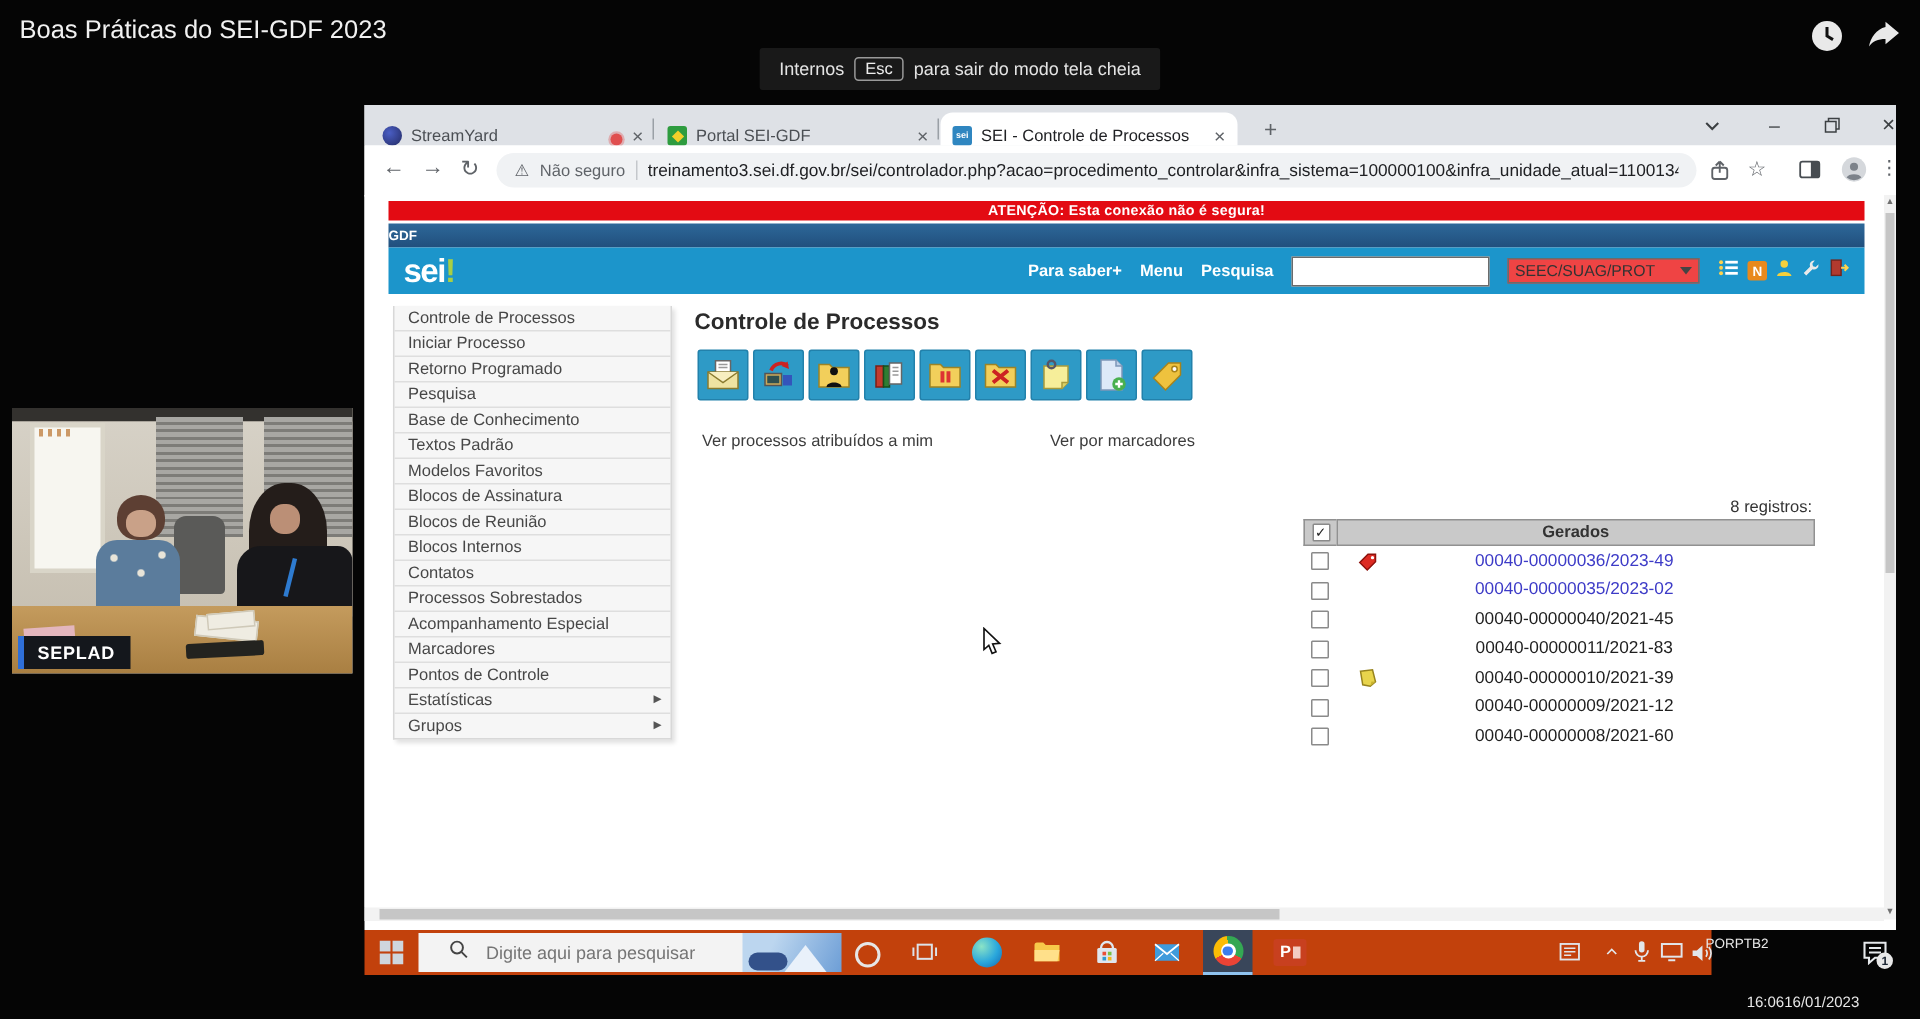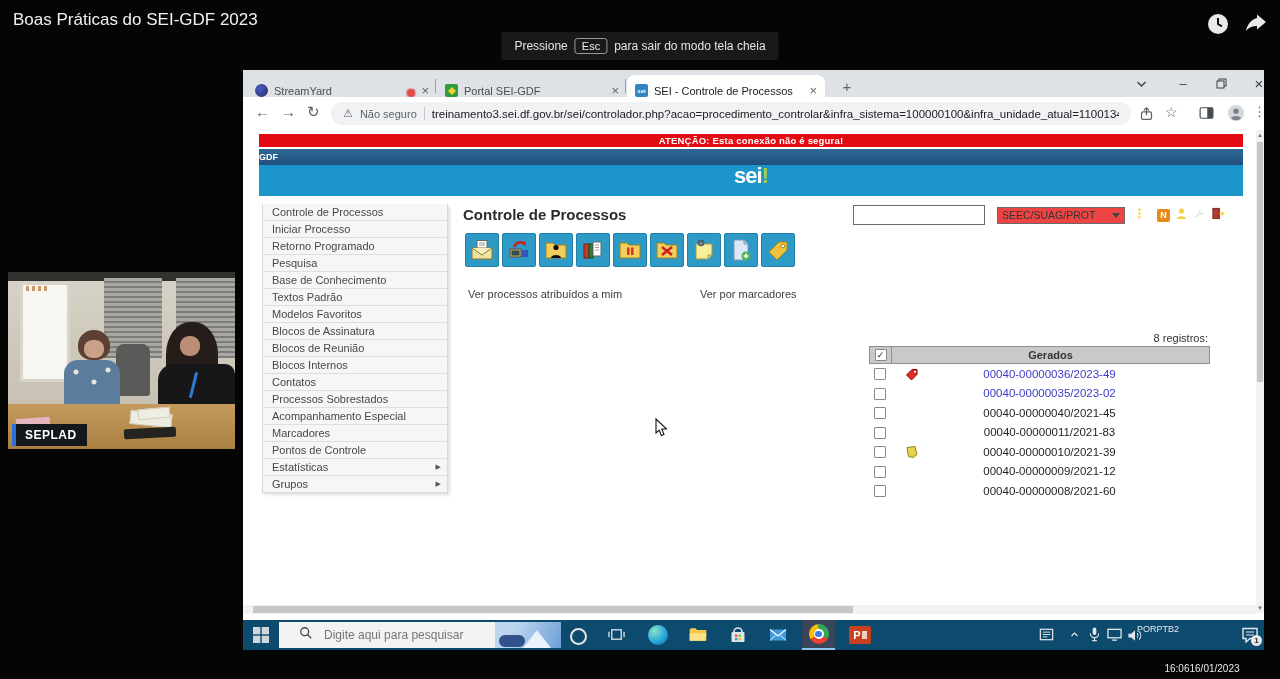--- a/index.html
+++ b/index.html
@@ -72,21 +72,21 @@
   .sarrow{position:absolute;font-size:6px;color:#707070;left:1px;}
   .hscroll{position:absolute;left:0;top:535px;width:1013px;height:9px;background:#f2f2f2;}
   .hthumb{position:absolute;left:10px;top:1px;width:600px;height:7px;background:#c6c6c6;}
 
   
   .banner{left:16px;top:4px;width:984px;height:13px;background:#e30b13;color:#fff;font-size:9.5px;font-weight:bold;
           display:flex;align-items:center;justify-content:center;letter-spacing:.2px;}
   .gdfbar{left:16px;top:19px;width:984px;height:16px;background:linear-gradient(#2d6899,#214f7d);color:#fff;
           font-size:9px;font-weight:bold;display:flex;align-items:center;box-sizing:border-box;}
   .seihead{left:16px;top:35px;width:984px;height:31px;background:#1c95cb;display:flex;align-items:center;
-           padding:0 18px;box-sizing:border-box;gap:18px;flex-direction:column;}
+           padding:0 10px;box-sizing:border-box;gap:18px;}
   .seilogo{font-size:22px;font-weight:bold;color:#fff;letter-spacing:-1px;line-height:1;}
   .seilogo .acc{color:#a8cf45;}
   .seinav{margin-left:auto;display:flex;align-items:center;gap:12px;}
   .seinav a{color:#fff;font-size:11px;font-weight:bold;text-decoration:none;white-space:nowrap;}
   .seisearch{width:126px;height:16px;border:1px solid #6b6b6b;background:#fff;}
   .seiselect{width:128px;height:17px;background:#ef4444;border:1px solid #6b6b6b;display:flex;align-items:center;
              font-size:10.5px;color:#333;padding:0 4px;gap:4px;box-sizing:border-box;}
   .seiselect .val{flex:1;overflow:hidden;white-space:nowrap;}
   .caret{width:0;height:0;border-left:4px solid transparent;border-right:4px solid transparent;border-top:5px solid #444;}
   .hicons{display:flex;align-items:center;gap:5px;}
@@ -115,21 +115,21 @@
   .cbx{position:absolute;left:5px;top:4px;width:10px;height:10px;background:#fff;border:1px solid #8a8a8a;border-radius:1px;
        font-size:9px;line-height:10px;text-align:center;color:#222;}
   .rmark{position:absolute;left:36px;top:3px;}
   .pnum{width:100%;text-align:center;font-size:11.5px;color:#1f1f1f;padding-left:20px;box-sizing:border-box;}
   .trow.visited .pnum{color:#3d3bc7;}
 
   
   .cursor{left:655px;top:418px;}
 
   
-  .tb{left:243px;top:620px;width:1021px;height:30px;background:#0c4a6e;}
+  .tb{left:243px;top:620px;width:898px;height:30px;background:#c2410c;}
   .tb .it{position:absolute;display:flex;align-items:center;justify-content:center;}
   .tbsearch{left:36px;top:2px;width:226px;height:26px;background:#f3f3f3;display:flex;align-items:center;gap:9px;
             padding-left:11px;box-sizing:border-box;}
   .tbsearch input{border:none;background:transparent;font-size:12px;color:#4c4c4c;outline:none;width:170px;
                   font-family:"Liberation Sans",sans-serif;}
   .weather{left:252px;top:2px;width:66px;height:26px;background:linear-gradient(115deg,#bcd6ef 30%,#6d9ed6);overflow:hidden;}
   .weather .mtn{position:absolute;left:28px;top:8px;width:0;height:0;border-left:14px solid transparent;
                 border-right:14px solid transparent;border-bottom:18px solid #e9f1fa;}
   .weather .cld{position:absolute;left:4px;top:13px;width:26px;height:12px;background:#33518a;border-radius:8px;}
   .cortana{left:327px;top:8px;width:13px;height:13px;border:2px solid #e6e6e6;border-radius:50%;}
@@ -149,21 +149,21 @@
   .badge{position:absolute;left:11px;top:10px;width:11px;height:11px;border-radius:50%;background:#e8e8e8;color:#1c2634;
          font-size:8px;font-weight:bold;display:flex;align-items:center;justify-content:center;}
 </style>
 </head>
 <body>
 
 <div class="stage">
 
   <div class="abs yt-title">Boas Práticas do SEI-GDF 2023</div>
   <div class="abs toast">
-    <span>Pressione</span>
+    <span>Internos</span>
     <span class="kbd">Esc</span>
     <span>para sair do modo tela cheia</span>
   </div>
   <div class="abs" style="left:1206px;top:12px">
     <svg width="24" height="24" viewBox="0 0 24 24">
         <circle cx="12" cy="12" r="10" fill="#e9e9e9"></circle>
         <path d="M12 6v6l4 2.4" stroke="#111" stroke-width="2" fill="none"></path>
       </svg>
   </div>
   <div class="abs" style="left:1243px;top:12px">

